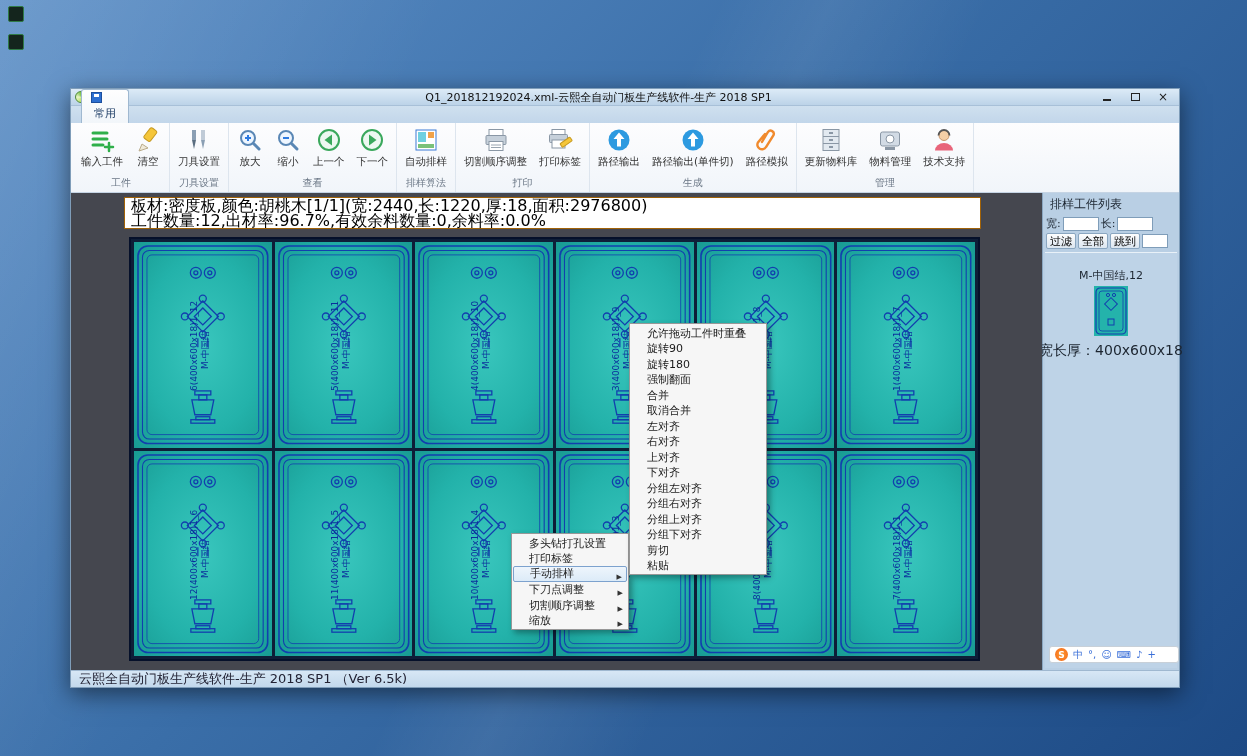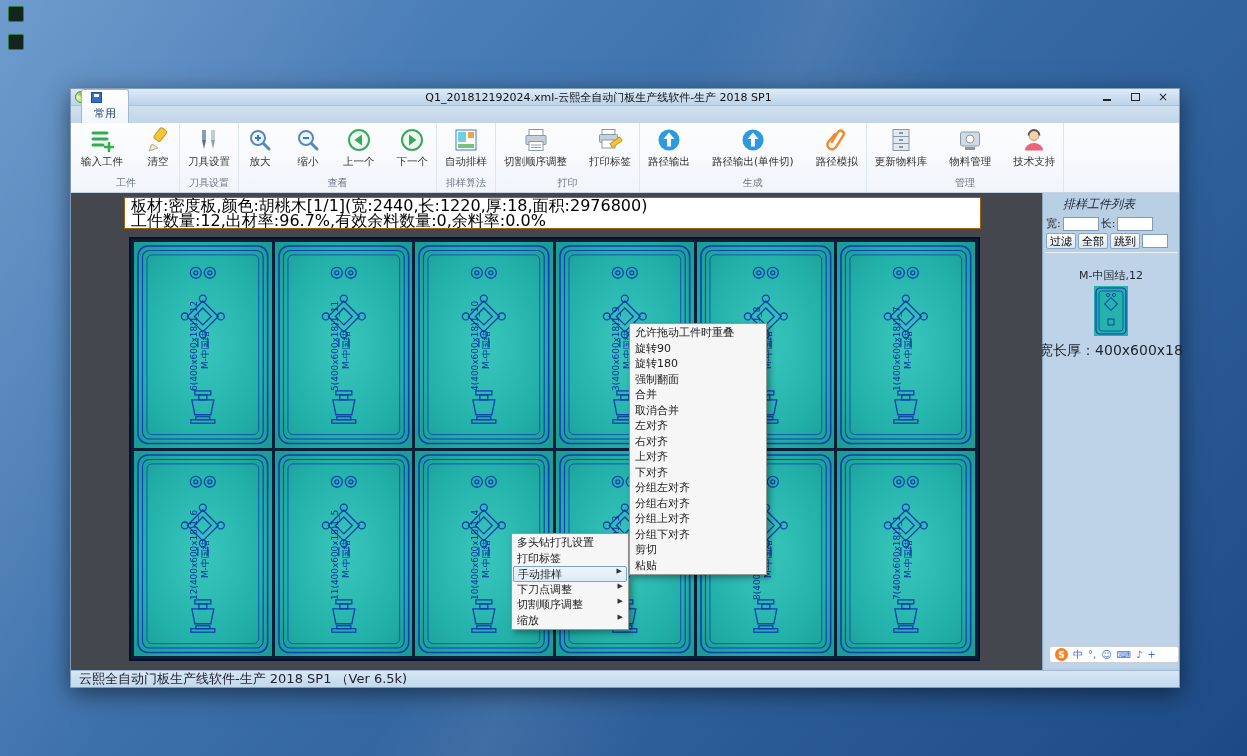--- a/index.html
+++ b/index.html
@@ -30,21 +30,21 @@
   .win-btn .bar { width:8px; height:2px; background:#222; margin-top:5px; }
   .win-btn .box { width:9px; height:8px; border:1px solid #222; }
 
   .ribbon-tabs { height:17px; background:linear-gradient(#cfe0ef,#c2d6ea); display:flex; align-items:flex-end; padding-left:10px; flex:0 0 auto; }
   .tab { font-size:11px; color:#1a3a63; padding:16px 12px 2px; background:linear-gradient(#fefefe,#f2f6fa);
     border:1px solid #9fb8d0; border-bottom:none; border-radius:3px 3px 0 0; }
 
   .ribbon-toolbar { height:70px; background:linear-gradient(#fdfdfe,#f1f5fa); display:flex; align-items:stretch;
     border-bottom:1px solid #c5d4e4; flex:0 0 auto; padding-left:2px; }
   .tb-group { display:flex; flex-direction:column; border-right:1px solid #dde5ee; padding:1px 2px 0; }
-  .tb-row { display:flex; flex:1;gap:10px; }
+  .tb-row { display:flex; flex:1; }
   .tb-btn { display:flex; flex-direction:column; align-items:center; justify-content:flex-start;
     padding:2px 5px 0; border:1px solid transparent; border-radius:2px; }
   .tb-icon { width:26px; height:26px; display:block; }
   .tb-icon svg { width:26px; height:26px; display:block; }
   .tb-label { font-size:10.5px; color:#333; white-space:nowrap; margin-top:2px; }
   .tb-group-label { font-size:10px; color:#6b7786; text-align:center; padding:1px 0 2px; }
 
   .main-row { flex:1; display:flex; min-height:0; }
 
   
@@ -57,30 +57,30 @@
   .panel { position:relative; overflow:hidden;
     background:radial-gradient(ellipse at center, #39c6bd 0%, #23b2aa 60%, #189b93 100%); }
   .panel svg { position:absolute; inset:0; width:100%; height:100%; }
   .panel text { font-family:"DejaVu Sans","Liberation Sans",sans-serif; }
 
   
   .menu { position:absolute; background:#f6f6f6; border:1px solid #979797; box-shadow:3px 3px 6px rgba(0,0,0,.35);
     z-index:50; padding:1px; }
   .context-menu { left:440px; top:340px; width:118px; }
   .rotate-submenu { left:558px; top:130px; width:138px; }
-  .menu-item { height:15.5px; display:flex; align-items:flex-start; font-size:11px; color:#1a1a1a;
-    padding:0 4px 0 4px; white-space:nowrap; }
+  .menu-item { height:15.5px; display:flex; align-items:flex-end; font-size:11px; color:#1a1a1a;
+    padding:0 4px 0 16px; white-space:nowrap; }
   .menu-item .mi-label { flex:1; }
   .menu-item .mi-arrow { font-size:7px; color:#333; margin-left:4px; }
   .menu-item.selected { border:1px solid #7da2ce; background:linear-gradient(#eef5fc,#dcebf8); border-radius:2px; }
 
   
   .sidebar { width:137px; background:#b9cfe4; border-left:1px solid #8aa6c0; display:flex; flex-direction:column;
     font-size:11px; color:#1c2530; flex:0 0 auto; }
-  .sb-title-row { display:flex; align-items:flex-start; padding:3px 20px 1px;font-style:italic; }
+  .sb-title-row { display:flex; align-items:flex-start; padding:3px 7px 1px; }
   .sb-title { font-size:12px; flex:1; white-space:nowrap; }
   .sb-row { display:flex; align-items:center; gap:2px; padding:2px 3px 0; }
   .sb-input { width:36px; height:14px; border:1px solid #7f9db9; background:#fff; font-size:10px; }
   .sb-input.small { width:26px; }
   .sb-btn { font-size:11px; padding:0 3px; height:16px; background:linear-gradient(#fdfdfd,#dce6f0);
     border:1px solid #8aa6c0; border-radius:2px; line-height:14px; white-space:nowrap; }
   .sb-list { flex:1; margin:3px 2px 2px; border-top:1px solid #e9f1f8; background:#bed3e7;
     display:flex; flex-direction:column; align-items:center; padding-top:14px; }
   .sb-item-caption { font-size:11px; margin:1px 0 3px; }
   .sb-thumb { width:34px; height:50px; display:block; }

